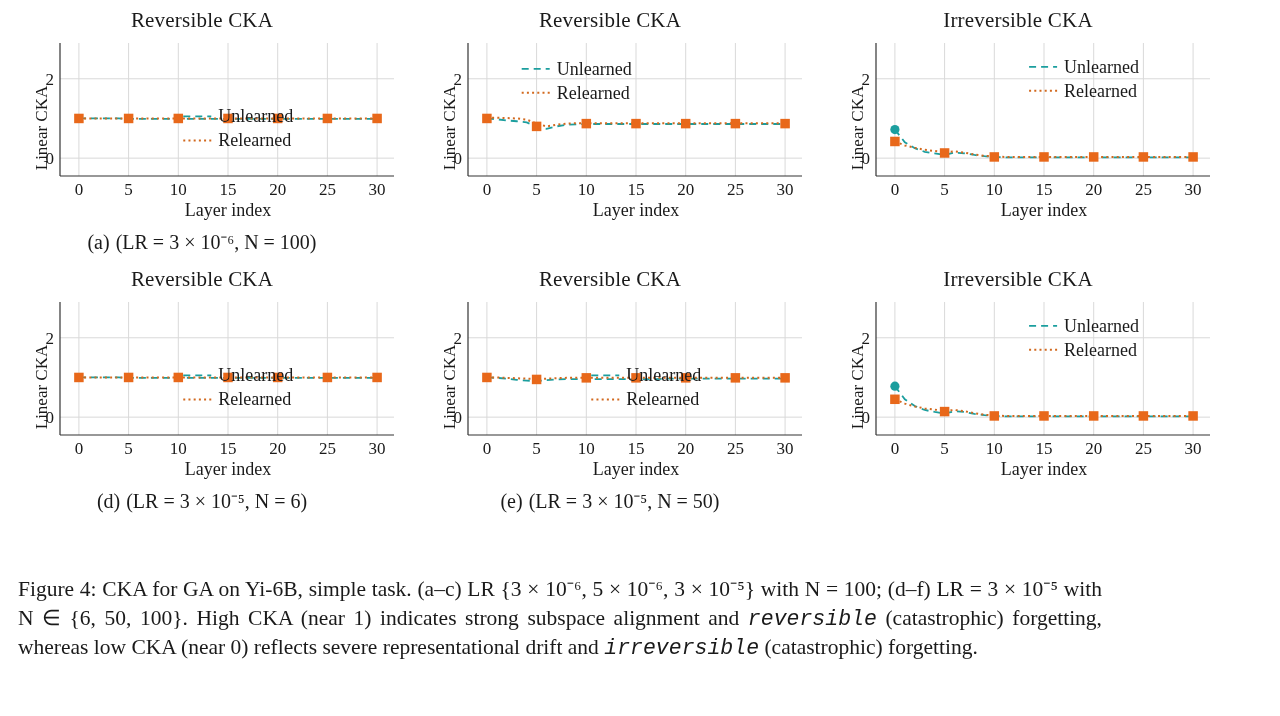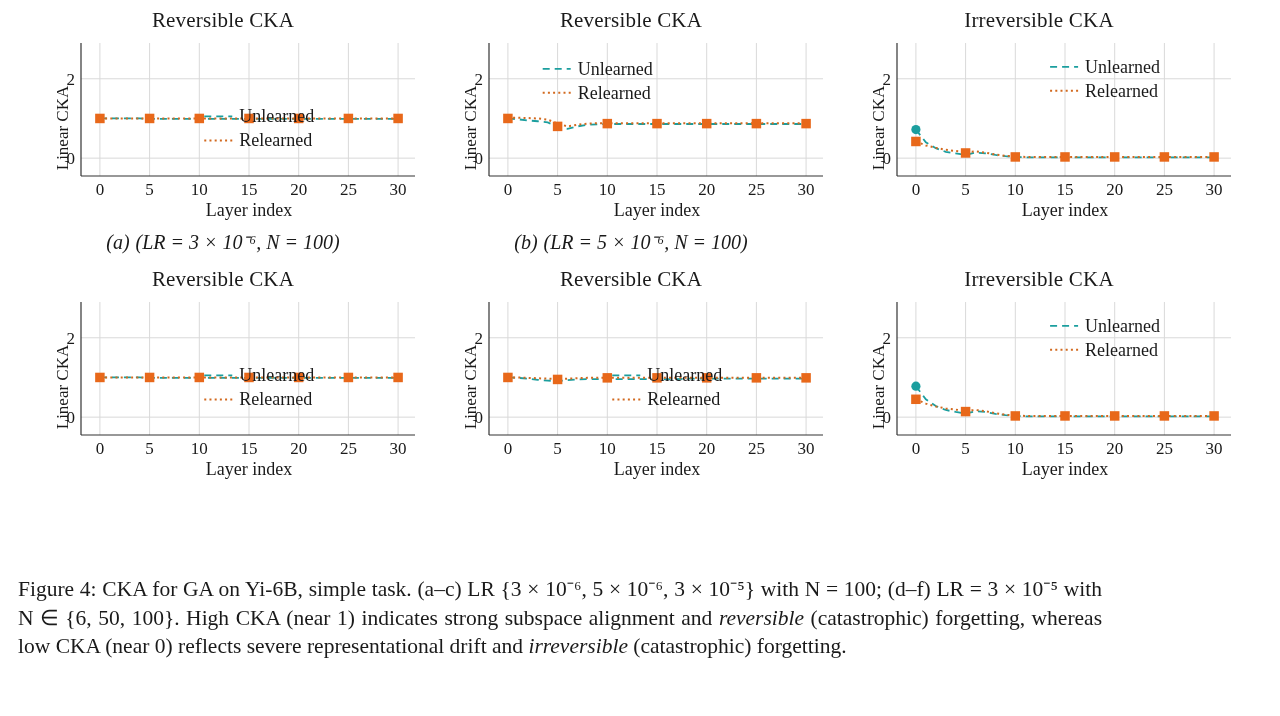--- a/index.html
+++ b/index.html
@@ -12,21 +12,21 @@
     height: 716px;
     font-family: "Liberation Serif", serif;
     color: #1a1a1a;
     overflow: hidden;
   }
   .page {
     position: relative;
     width: 1120px;
     height: 716px;
     box-sizing: border-box;
-    padding: 0 23px;
+    padding: 0 2px;
   }
   .grid {
     display: grid;
     grid-template-columns: repeat(3, 1fr);
     grid-template-rows: auto auto;
     column-gap: 8px;
     row-gap: 0px;
   }
   .panel {
     display: flex;
@@ -59,24 +59,23 @@
     left: 28px;
     top: 0;
     width: 370px;
     height: 185px;
   }
   .caption-sub {
     font-size: 20px;
     margin-top: 8px;
     margin-bottom: 4px;
     text-align: center;
-    font-style: italic;
   }
   .caption-sub .lbl { margin-right: 6px; }
-  .ital { font-style: italic; }
+  .ital { font-style: italic; font-family: Liberation Mono, monospace; }
   .figcaption {
     position: absolute;
     left: 18px;
     right: 18px;
     top: 575px;
     font-size: 21.5px;
     line-height: 1.33;
     text-align: justify;
   }
   .figcaption .ital { font-style: italic; }
@@ -163,21 +162,20 @@
             <text x="247.6969696969697" y="160" text-anchor="middle" font-size="17" font-family="&quot;Liberation Serif&quot;, serif" fill="#1a1a1a">20</text>
             <text x="297.3939393939394" y="160" text-anchor="middle" font-size="17" font-family="&quot;Liberation Serif&quot;, serif" fill="#1a1a1a">25</text>
             <text x="347.0909090909091" y="160" text-anchor="middle" font-size="17" font-family="&quot;Liberation Serif&quot;, serif" fill="#1a1a1a">30</text>
             <text x="198" y="181" text-anchor="middle" font-size="18" font-family="&quot;Liberation Serif&quot;, serif" fill="#1a1a1a">Layer index</text>
             <line x1="83.69696969696969" x2="111.69696969696969" y1="33.84375" y2="33.84375" stroke="#1b9e9e" stroke-width="1.8" stroke-dasharray="7,5"></line>
             <text x="118.69696969696969" y="39.84375" font-size="18" font-family="&quot;Liberation Serif&quot;, serif" fill="#1a1a1a">Unlearned</text>
             <line x1="83.69696969696969" x2="111.69696969696969" y1="57.84375" y2="57.84375" stroke="#d2691e" stroke-width="2" stroke-dasharray="2,3.2"></line>
             <text x="118.69696969696969" y="63.84375" font-size="18" font-family="&quot;Liberation Serif&quot;, serif" fill="#1a1a1a">Relearned</text>
           </svg>
         </div>
-        <div class="caption-sub"><span class="lbl">(b)</span><span>(LR = 5 × 10⁻⁶, N = 100)</span></div>
       </div>
       <div class="panel">
         <div class="panel-title">Irreversible CKA</div>
         <div class="plot-wrap">
           <div class="ylabel">Linear CKA</div>
           <svg class="plot" viewBox="0 0 370 185">
             <line x1="48.90909090909091" x2="48.90909090909091" y1="8" y2="141" stroke="#d9d9d9" stroke-width="1"></line>
             <line x1="98.60606060606061" x2="98.60606060606061" y1="8" y2="141" stroke="#d9d9d9" stroke-width="1"></line>
             <line x1="148.3030303030303" x2="148.3030303030303" y1="8" y2="141" stroke="#d9d9d9" stroke-width="1"></line>
             <line x1="198" x2="198" y1="8" y2="141" stroke="#d9d9d9" stroke-width="1"></line>
@@ -249,20 +247,21 @@
             <text x="247.6969696969697" y="160" text-anchor="middle" font-size="17" font-family="&quot;Liberation Serif&quot;, serif" fill="#1a1a1a">20</text>
             <text x="297.3939393939394" y="160" text-anchor="middle" font-size="17" font-family="&quot;Liberation Serif&quot;, serif" fill="#1a1a1a">25</text>
             <text x="347.0909090909091" y="160" text-anchor="middle" font-size="17" font-family="&quot;Liberation Serif&quot;, serif" fill="#1a1a1a">30</text>
             <text x="198" y="181" text-anchor="middle" font-size="18" font-family="&quot;Liberation Serif&quot;, serif" fill="#1a1a1a">Layer index</text>
             <line x1="153.27272727272728" x2="181.27272727272728" y1="81.46875" y2="81.46875" stroke="#1b9e9e" stroke-width="1.8" stroke-dasharray="7,5"></line>
             <text x="188.27272727272728" y="87.46875" font-size="18" font-family="&quot;Liberation Serif&quot;, serif" fill="#1a1a1a">Unlearned</text>
             <line x1="153.27272727272728" x2="181.27272727272728" y1="105.46875" y2="105.46875" stroke="#d2691e" stroke-width="2" stroke-dasharray="2,3.2"></line>
             <text x="188.27272727272728" y="111.46875" font-size="18" font-family="&quot;Liberation Serif&quot;, serif" fill="#1a1a1a">Relearned</text>
           </svg>
         </div>
+        <div class="caption-sub"><span class="lbl">(d)</span><span>(LR = 3 × 10⁻⁵, N = 6)</span></div>
       </div>
       <div class="panel">
         <div class="panel-title">Reversible CKA</div>
         <div class="plot-wrap">
           <div class="ylabel">Linear CKA</div>
           <svg class="plot" viewBox="0 0 370 185">
             <line x1="48.90909090909091" x2="48.90909090909091" y1="8" y2="141" stroke="#d9d9d9" stroke-width="1"></line>
             <line x1="98.60606060606061" x2="98.60606060606061" y1="8" y2="141" stroke="#d9d9d9" stroke-width="1"></line>
             <line x1="148.3030303030303" x2="148.3030303030303" y1="8" y2="141" stroke="#d9d9d9" stroke-width="1"></line>
             <line x1="198" x2="198" y1="8" y2="141" stroke="#d9d9d9" stroke-width="1"></line>
@@ -291,20 +290,21 @@
             <text x="247.6969696969697" y="160" text-anchor="middle" font-size="17" font-family="&quot;Liberation Serif&quot;, serif" fill="#1a1a1a">20</text>
             <text x="297.3939393939394" y="160" text-anchor="middle" font-size="17" font-family="&quot;Liberation Serif&quot;, serif" fill="#1a1a1a">25</text>
             <text x="347.0909090909091" y="160" text-anchor="middle" font-size="17" font-family="&quot;Liberation Serif&quot;, serif" fill="#1a1a1a">30</text>
             <text x="198" y="181" text-anchor="middle" font-size="18" font-family="&quot;Liberation Serif&quot;, serif" fill="#1a1a1a">Layer index</text>
             <line x1="153.27272727272728" x2="181.27272727272728" y1="81.46875" y2="81.46875" stroke="#1b9e9e" stroke-width="1.8" stroke-dasharray="7,5"></line>
             <text x="188.27272727272728" y="87.46875" font-size="18" font-family="&quot;Liberation Serif&quot;, serif" fill="#1a1a1a">Unlearned</text>
             <line x1="153.27272727272728" x2="181.27272727272728" y1="105.46875" y2="105.46875" stroke="#d2691e" stroke-width="2" stroke-dasharray="2,3.2"></line>
             <text x="188.27272727272728" y="111.46875" font-size="18" font-family="&quot;Liberation Serif&quot;, serif" fill="#1a1a1a">Relearned</text>
           </svg>
         </div>
+        <div class="caption-sub"><span class="lbl">(e)</span><span>(LR = 3 × 10⁻⁵, N = 50)</span></div>
       </div>
       <div class="panel">
         <div class="panel-title">Irreversible CKA</div>
         <div class="plot-wrap">
           <div class="ylabel">Linear CKA</div>
           <svg class="plot" viewBox="0 0 370 185">
             <line x1="48.90909090909091" x2="48.90909090909091" y1="8" y2="141" stroke="#d9d9d9" stroke-width="1"></line>
             <line x1="98.60606060606061" x2="98.60606060606061" y1="8" y2="141" stroke="#d9d9d9" stroke-width="1"></line>
             <line x1="148.3030303030303" x2="148.3030303030303" y1="8" y2="141" stroke="#d9d9d9" stroke-width="1"></line>
             <line x1="198" x2="198" y1="8" y2="141" stroke="#d9d9d9" stroke-width="1"></line>

